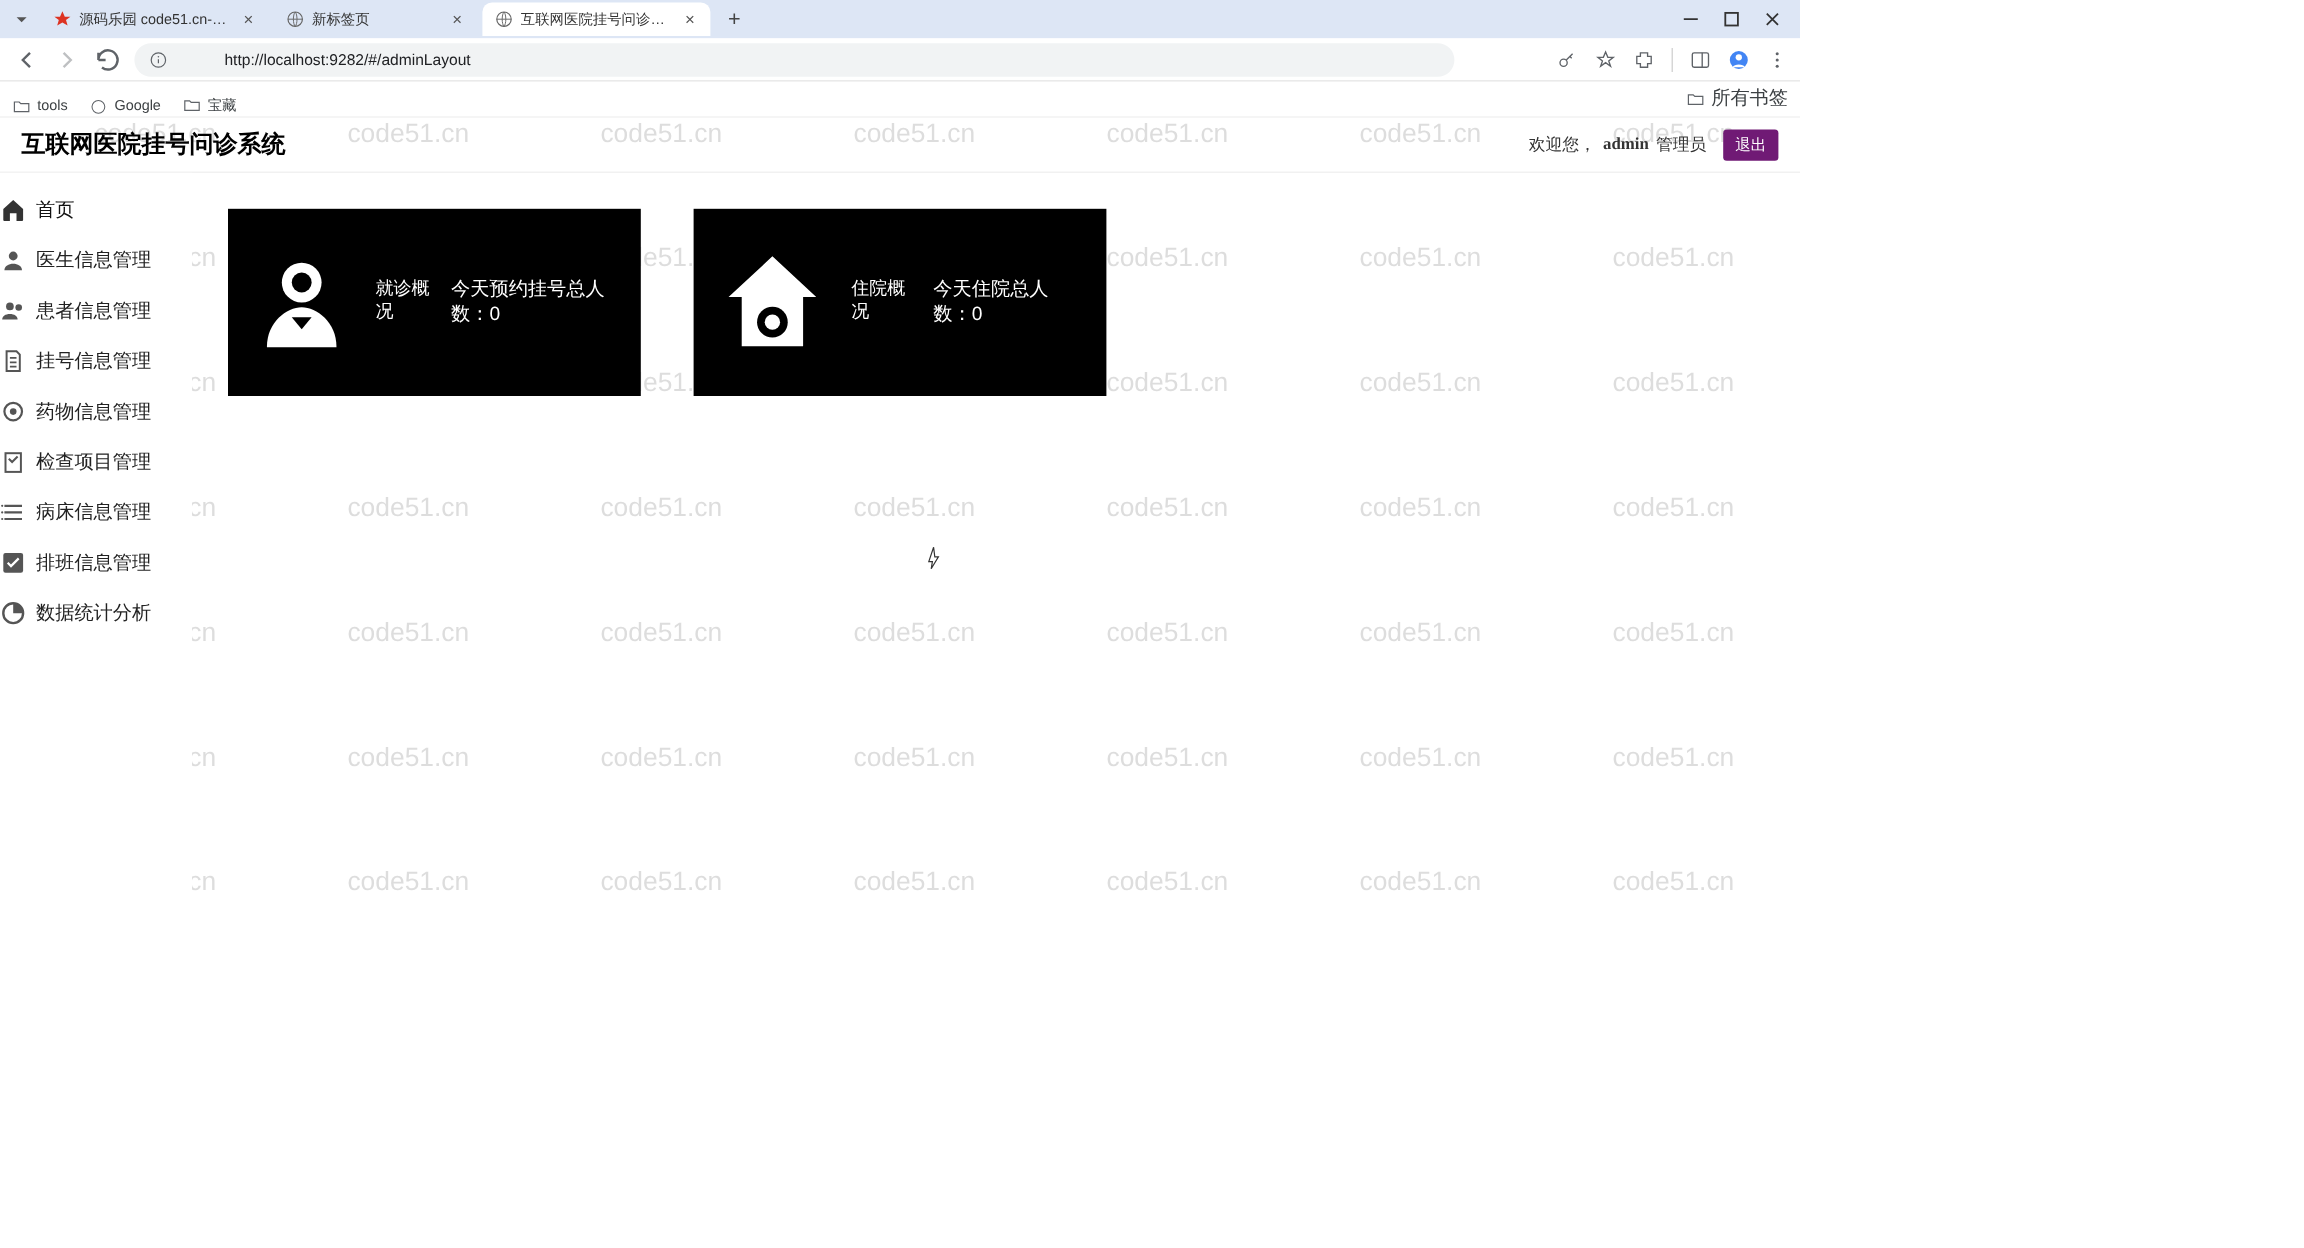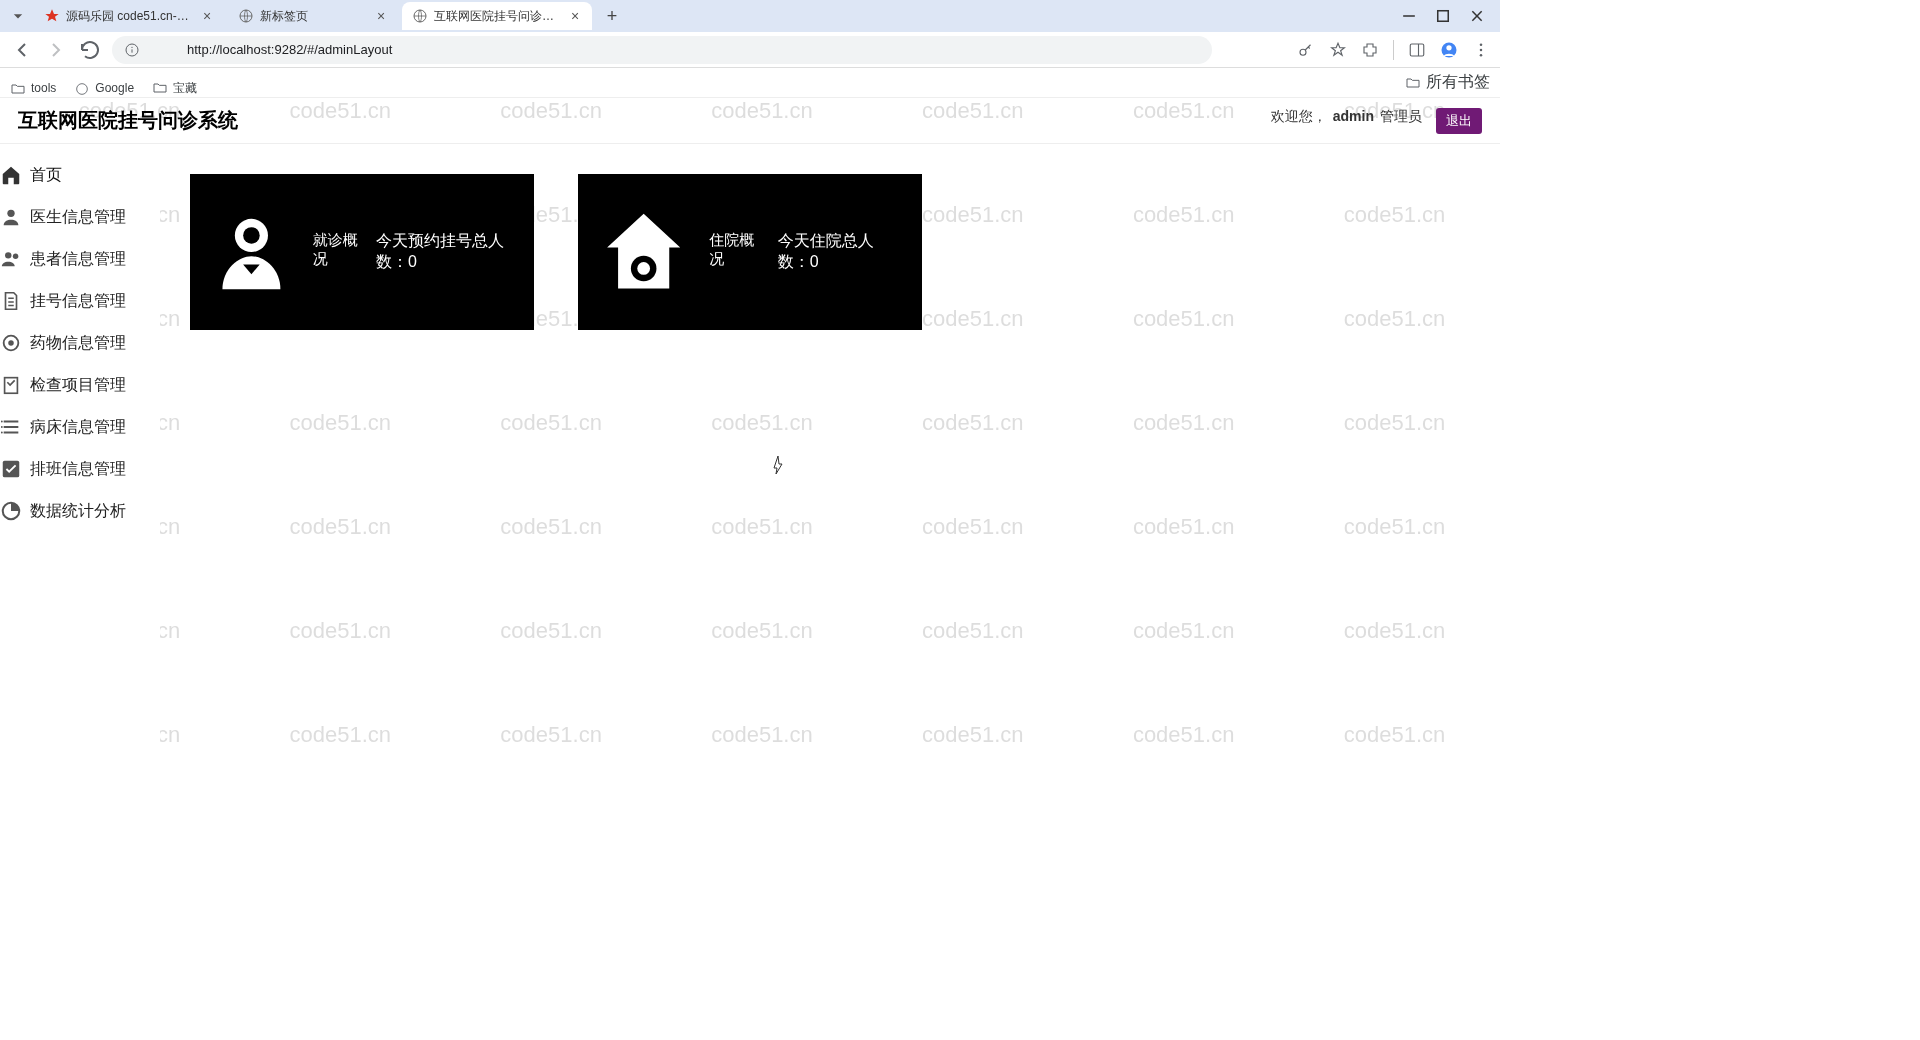--- a/index.html
+++ b/index.html
@@ -27,21 +27,21 @@
 .addr-right .divider { width: 1px; height: 20px; background: #ccc; }
 
 .bookmarks-bar { background: #fff; height: 30px; display: flex; align-items: center; padding: 0 10px; border-bottom: 1px solid #eee; }
 .bookmark { display: flex; font-size: 12px; color: #3c4043; margin-right: 18px; margin-top: 12px; }
 .bookmark .icon { width: 16px; height: 16px; margin-right: 5px; display: inline-flex; }
 .bookmarks-right { margin-left: auto; display: flex; align-items: center; font-size: 16px; color: #3c4043; }
 
 
 .app-header { height: 46px; display: flex; align-items: center; padding: 0 18px; border-bottom: 1px solid #eee; }
 .app-title { font-size: 20px; font-weight: 700; color: #000; }
-.header-right { margin-left: auto; display: flex; align-items: flex-start; font-size: 14px; color: #333; gap: 6px; }
+.header-right { margin-left: auto; display: flex; align-items: center; font-size: 14px; color: #333; gap: 6px; font-family: Liberation Serif, serif; }
 .logout-btn { background: #701a75; color: #fff; border-radius: 3px; padding: 4px 10px; font-size: 13px; margin-left: 8px; }
 
 .app-body { display: flex; height: calc(100% - 144px); position: relative; }
 .sidebar { width: 160px; padding: 10px 0; background: #fff; }
 .menu-item { display: flex; align-items: flex-end; padding: 10px 0; font-size: 16px; color: #222; cursor: pointer; }
 .menu-item .mi-icon { width: 22px; height: 22px; margin-right: 8px; color: #444; display: inline-flex; align-items: center; justify-content: center; }
 .menu-item.active { color: #111; }
 
 .content { flex: 1; padding: 30px 30px; position: relative; }
 .cards { display: flex; gap: 44px; }

